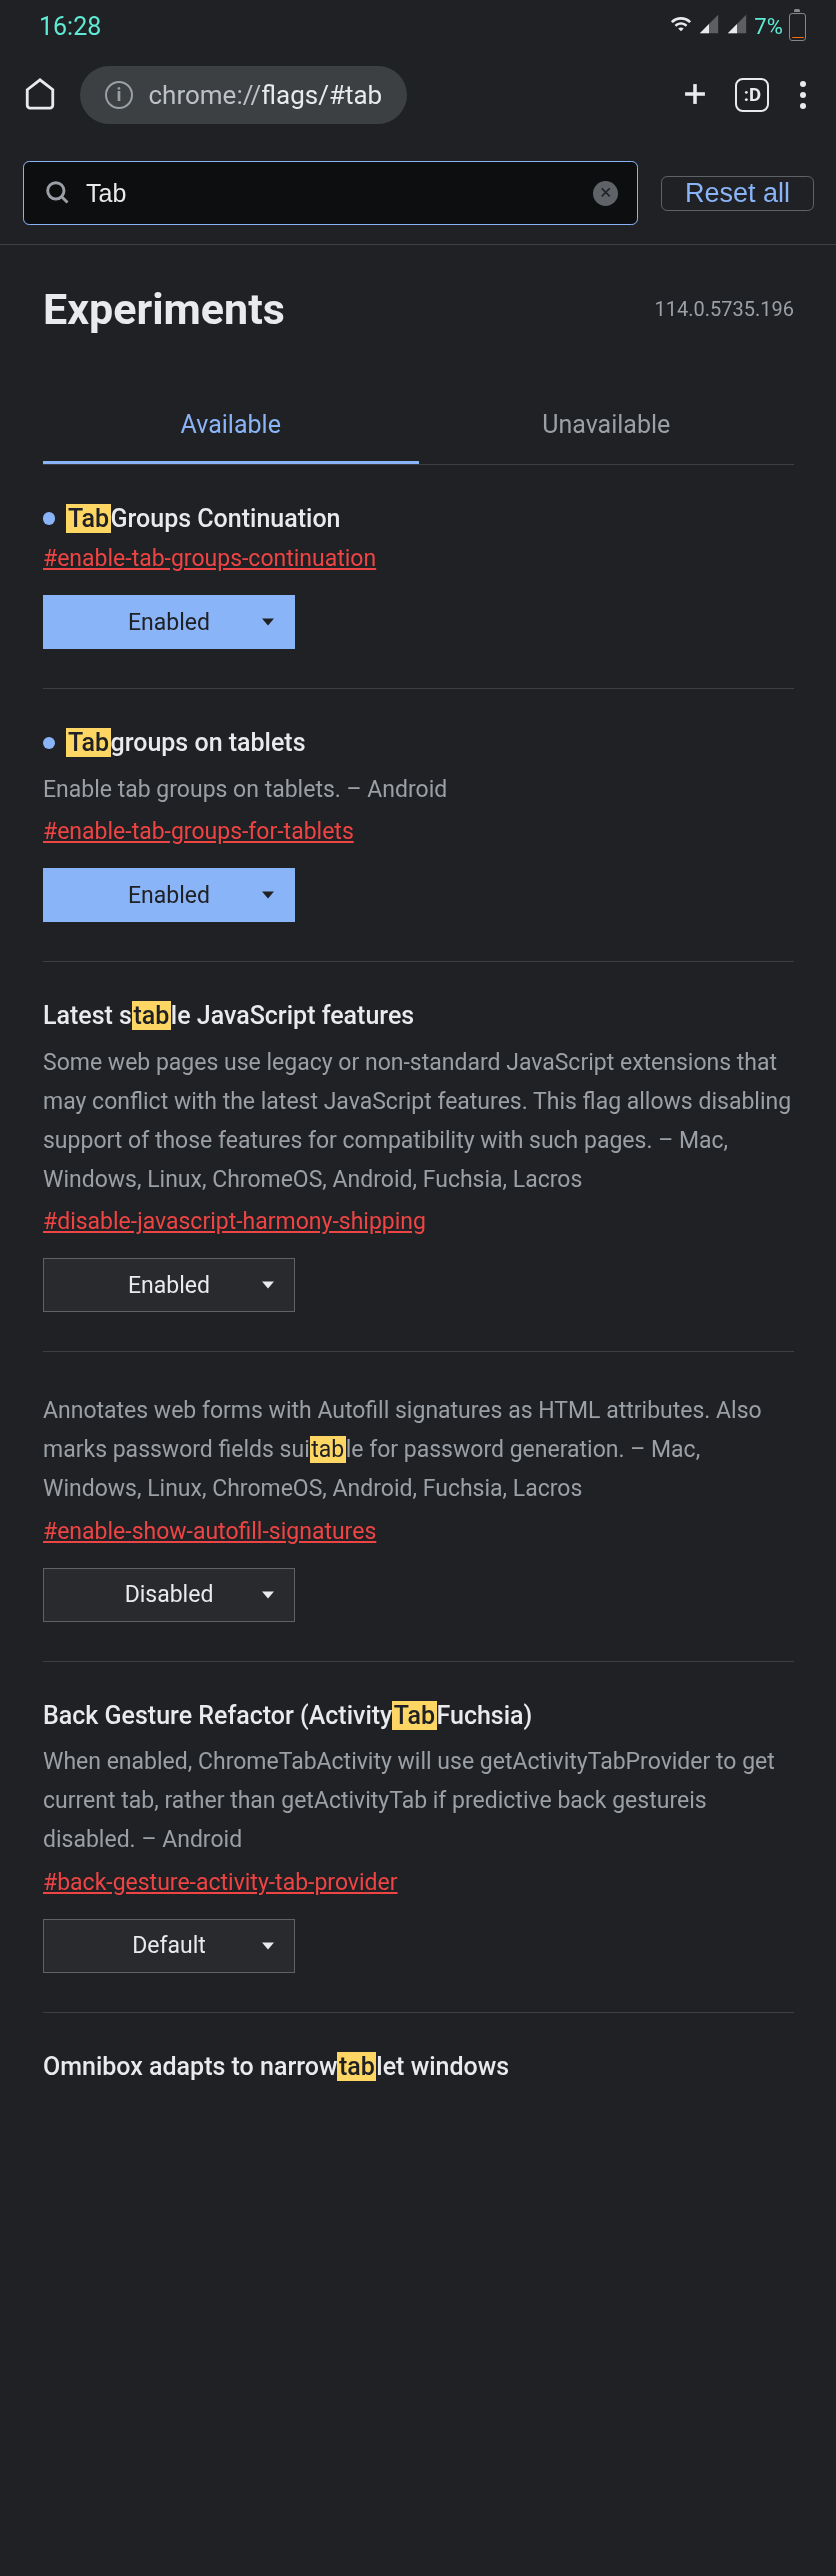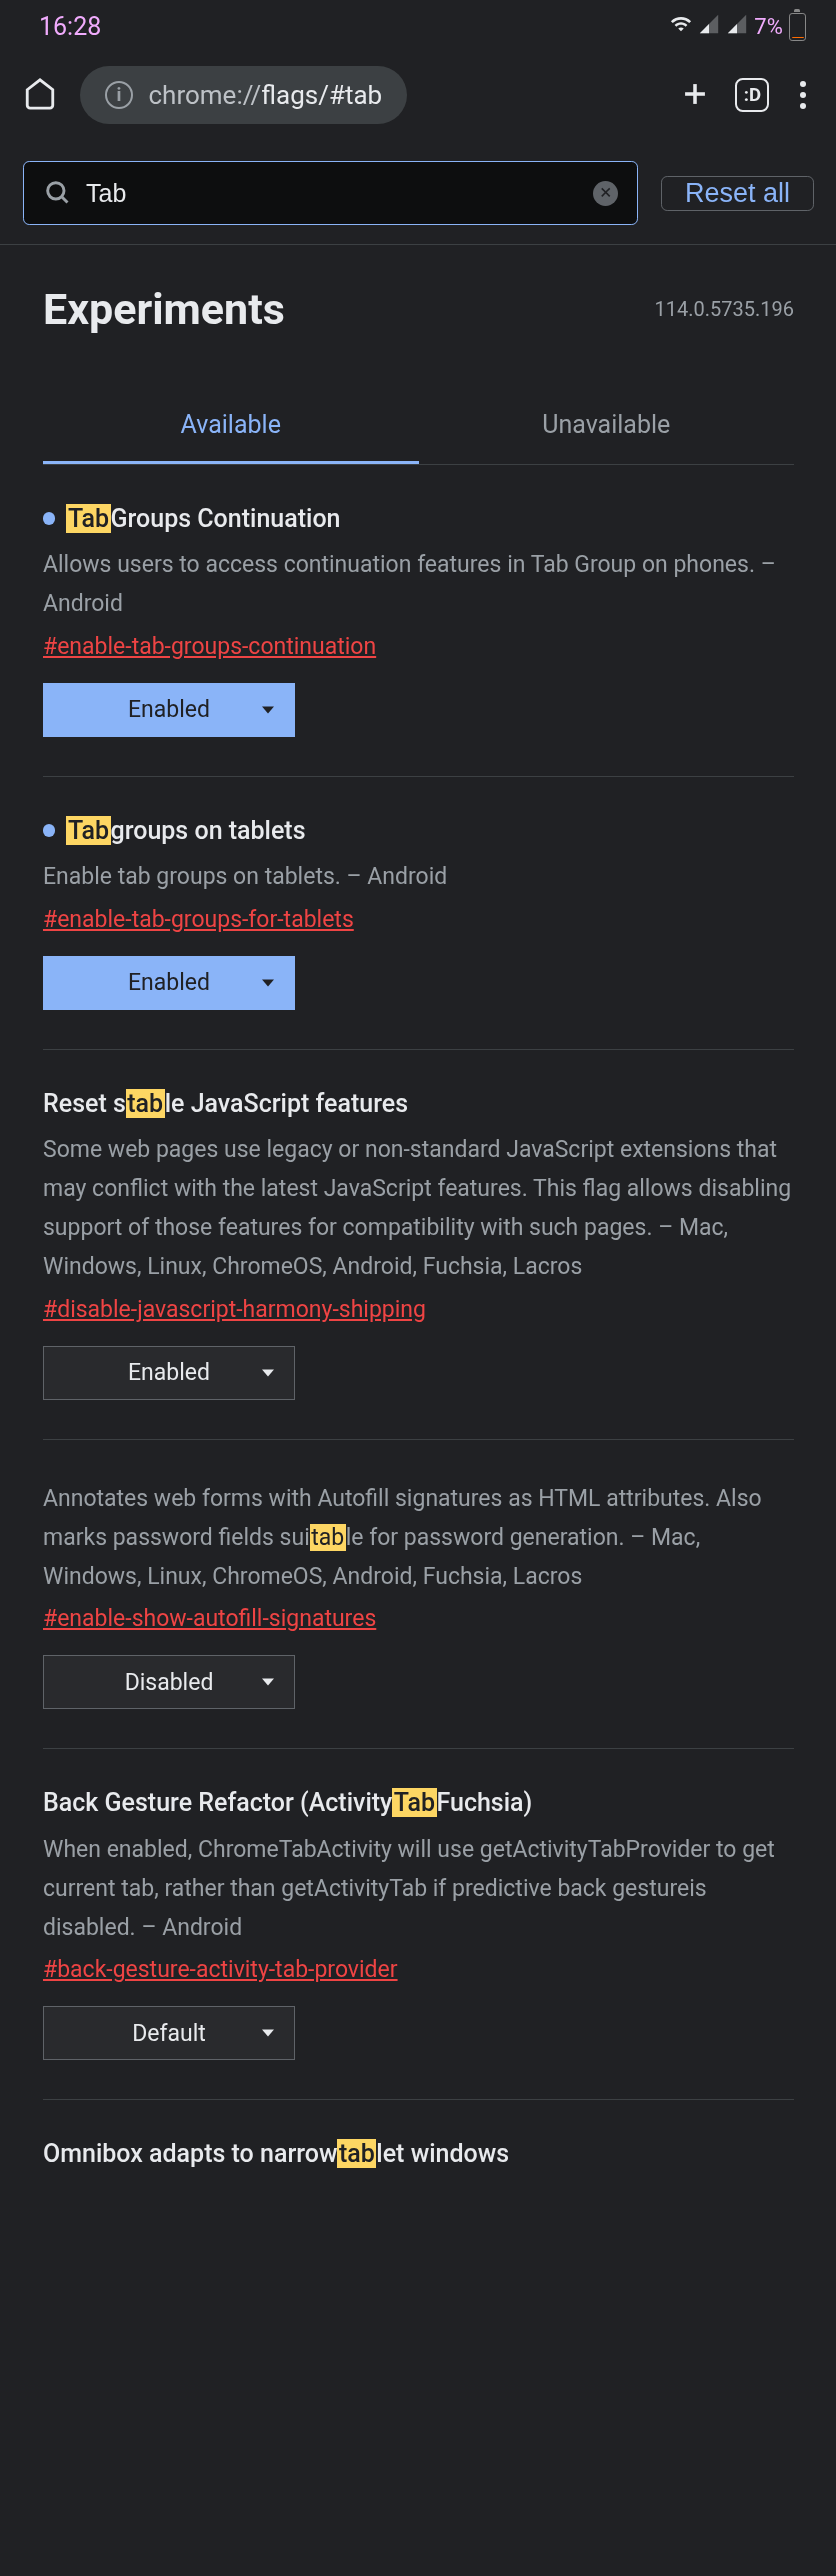--- a/index.html
+++ b/index.html
@@ -10,21 +10,21 @@
   width: 837px;
   height: 2576px;
   overflow: hidden;
 }
 .status-bar {
   display: flex;
   justify-content: space-between;
   align-items: center;
   padding: 12.4px 31px 6.2px 39px;
   font-size: 25px;
-  color: #f0abfc;
+  color: #5eead4;
 }
 .status-icons {
   display: flex;
   align-items: center;
   gap: 6.2px;
   font-size: 22px;
 }
 .battery-icon {
   width: 17px;
   height: 28px;
@@ -315,28 +315,28 @@
 <div class="tabs">
   <div class="tab active">Available</div>
   <div class="tab">Unavailable</div>
 </div>
 
 <div class="flags" id="flags-container">
     <div class="flag-item"><div class="flag-title">
         <span class="dot"></span>
         <span class="hl">Tab</span>
         <span> Groups Continuation</span>
-      </div><div class="flag-desc"><span>Allows users to access continuation features in Tab Group on phones. – Android</span></div><a class="flag-hash">#enable-tab-groups-continuation</a><br><div class="dropdown blue">Enabled</div></div>
+      </div><a class="flag-hash">#enable-tab-groups-continuation</a><br><div class="dropdown blue">Enabled</div></div>
     <div class="flag-item"><div class="flag-title">
         <span class="dot"></span>
         <span class="hl">Tab</span>
         <span> groups on tablets</span>
       </div><div class="flag-desc"><span>Enable tab groups on tablets. – Android</span></div><a class="flag-hash">#enable-tab-groups-for-tablets</a><br><div class="dropdown blue">Enabled</div></div>
     <div class="flag-item"><div class="flag-title">
-        <span>Reset s</span>
+        <span>Latest s</span>
         <span class="hl">tab</span>
         <span>le JavaScript features</span>
       </div><div class="flag-desc"><span>Some web pages use legacy or non-standard JavaScript extensions that may conflict with the latest JavaScript features. This flag allows disabling support of those features for compatibility with such pages. – Mac, Windows, Linux, ChromeOS, Android, Fuchsia, Lacros</span></div><a class="flag-hash">#disable-javascript-harmony-shipping</a><br><div class="dropdown dark">Enabled</div></div>
     <div class="flag-item"><div class="flag-desc"><span>Annotates web forms with Autofill signatures as HTML attributes. Also marks password fields sui</span><span class="hl">tab</span><span>le for password generation. – Mac, Windows, Linux, ChromeOS, Android, Fuchsia, Lacros</span></div><a class="flag-hash">#enable-show-autofill-signatures</a><br><div class="dropdown dark">Disabled</div></div>
     <div class="flag-item"><div class="flag-title">
         <span>Back Gesture Refactor (Activity </span>
         <span class="hl">Tab</span>
         <span> Fuchsia)</span>
       </div><div class="flag-desc"><span>When enabled, ChromeTabActivity will use getActivityTabProvider to get current tab, rather than getActivityTab if predictive back gestureis disabled. – Android</span></div><a class="flag-hash">#back-gesture-activity-tab-provider</a><br><div class="dropdown dark">Default</div></div>
     <div class="flag-item" style="border-bottom: none;">

